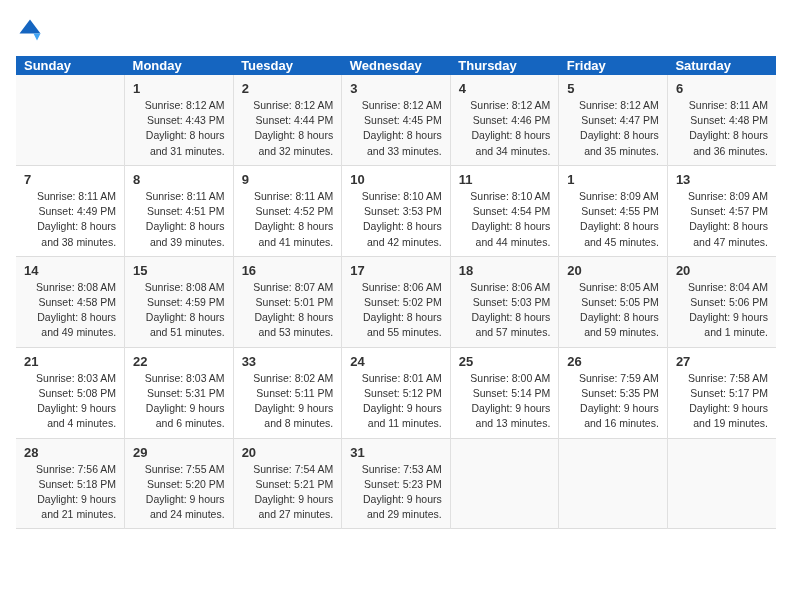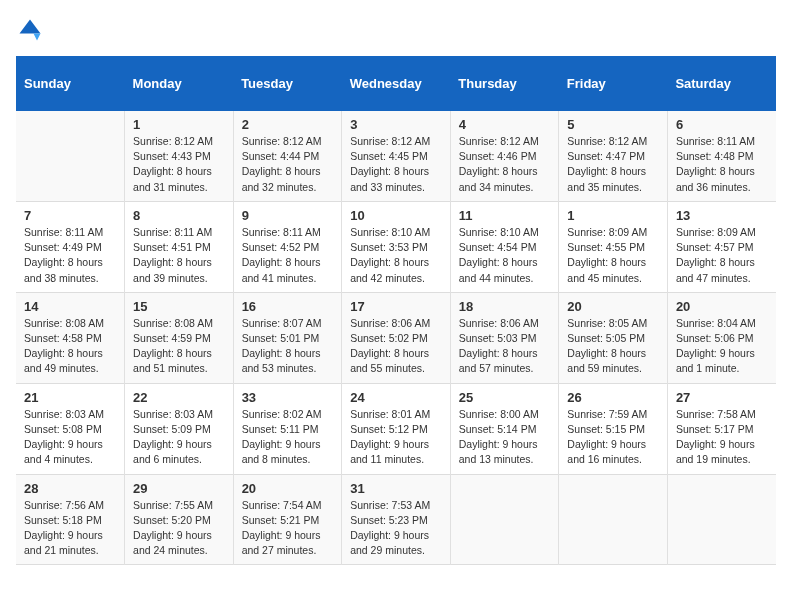--- a/index.html
+++ b/index.html
@@ -46,21 +46,21 @@
     }
     table {
       width: 100%;
       border-collapse: collapse;
       font-size: 11px;
     }
     thead th {
       background: #1565c0;
       color: #fff;
       text-align: left;
-      padding: 20px 8px;
+      padding: 2px 8px;
       font-size: 13px;
       font-weight: bold;
     }
     tbody tr {
       border-bottom: 1px solid #ddd;
     }
     tbody td {
       vertical-align: top;
       padding: 6px 8px;
       width: 14.28%;
@@ -72,20 +72,21 @@
     .day-num {
       font-weight: bold;
       font-size: 13px;
       display: block;
       margin-bottom: 2px;
     }
     .day-info {
       font-size: 10.5px;
       line-height: 1.45;
       color: #333;
+      text-align: right;
     }
     tbody tr:nth-child(odd) { background: #f9f9f9; }
     tbody tr:nth-child(even) { background: #fff; }
   </style>
 </head>
 <body>
 
 <div class="header">
   <div class="logo">
     <svg class="logo-icon" viewBox="0 0 32 32">
@@ -267,21 +268,21 @@
         <td>
           <span class="day-num">21</span>
           <div class="day-info">Sunrise: 8:03 AM
 Sunset: 5:08 PM
 Daylight: 9 hours
 and 4 minutes.</div>
         </td>
         <td>
           <span class="day-num">22</span>
           <div class="day-info">Sunrise: 8:03 AM
-Sunset: 5:09 PM
+Sunset: 5:31 PM
 Daylight: 9 hours
 and 6 minutes.</div>
         </td>
         <td>
           <span class="day-num">33</span>
           <div class="day-info">Sunrise: 8:02 AM
 Sunset: 5:11 PM
 Daylight: 9 hours
 and 8 minutes.</div>
         </td>
@@ -295,21 +296,21 @@
         <td>
           <span class="day-num">25</span>
           <div class="day-info">Sunrise: 8:00 AM
 Sunset: 5:14 PM
 Daylight: 9 hours
 and 13 minutes.</div>
         </td>
         <td>
           <span class="day-num">26</span>
           <div class="day-info">Sunrise: 7:59 AM
-Sunset: 5:15 PM
+Sunset: 5:35 PM
 Daylight: 9 hours
 and 16 minutes.</div>
         </td>
         <td>
           <span class="day-num">27</span>
           <div class="day-info">Sunrise: 7:58 AM
 Sunset: 5:17 PM
 Daylight: 9 hours
 and 19 minutes.</div>
         </td>

